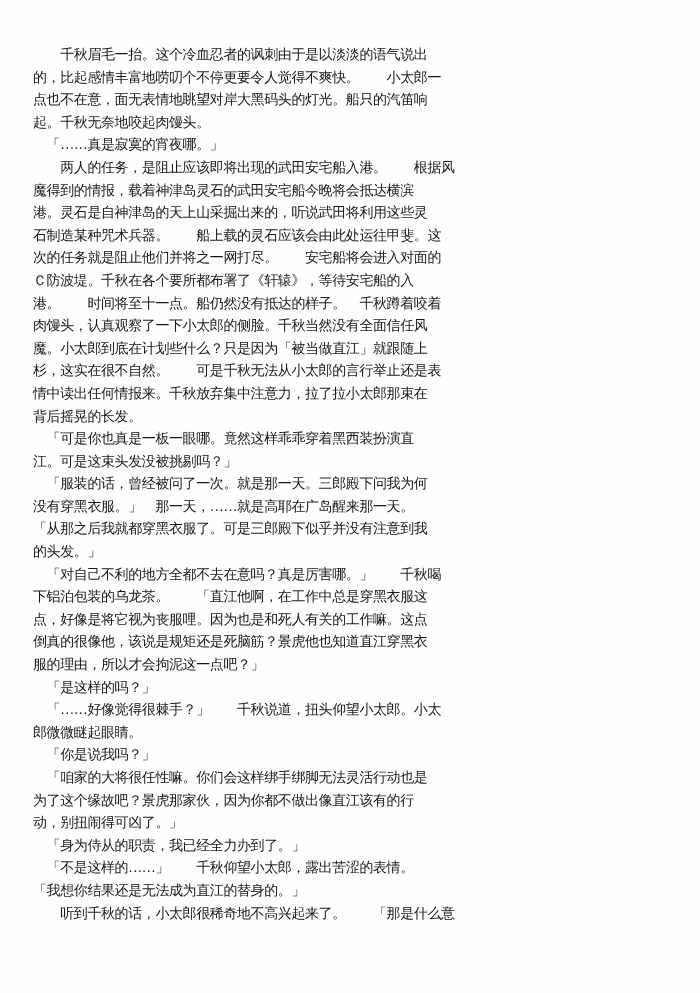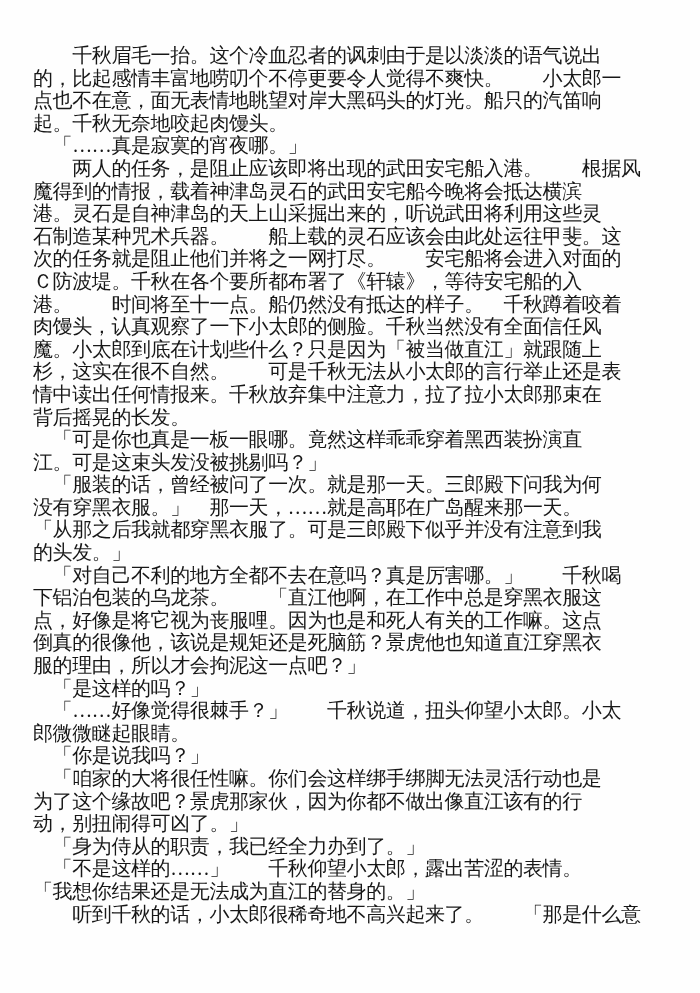--- a/index.html
+++ b/index.html
@@ -17,21 +17,21 @@
     width: 700px;
     height: 993px;
     background: #fefefe;
   }
   .text-block {
     position: absolute;
     left: 33px;
     top: 44px;
     width: 662px;
     font-family: "Liberation Serif", "DejaVu Serif", serif;
-    font-size: 20px;
+    font-size: 14px;
     line-height: 22.6px;
     letter-spacing: -0.4px;
     color: #171717;
     white-space: pre;
   }
   .text-line {
     height: 22.6px;
     white-space: pre;
   }
 </style>

